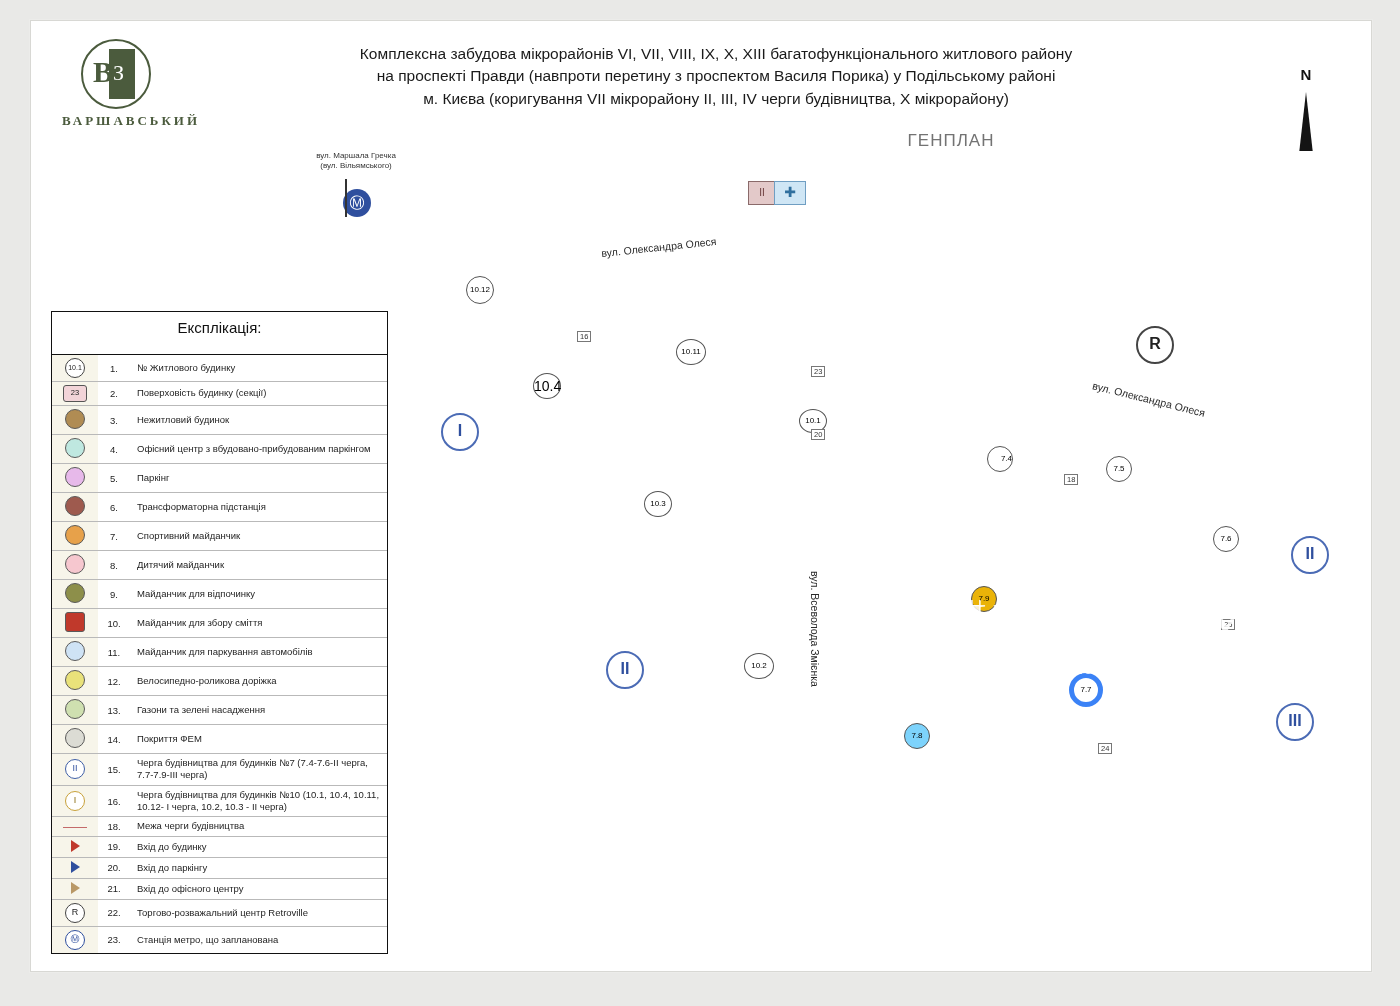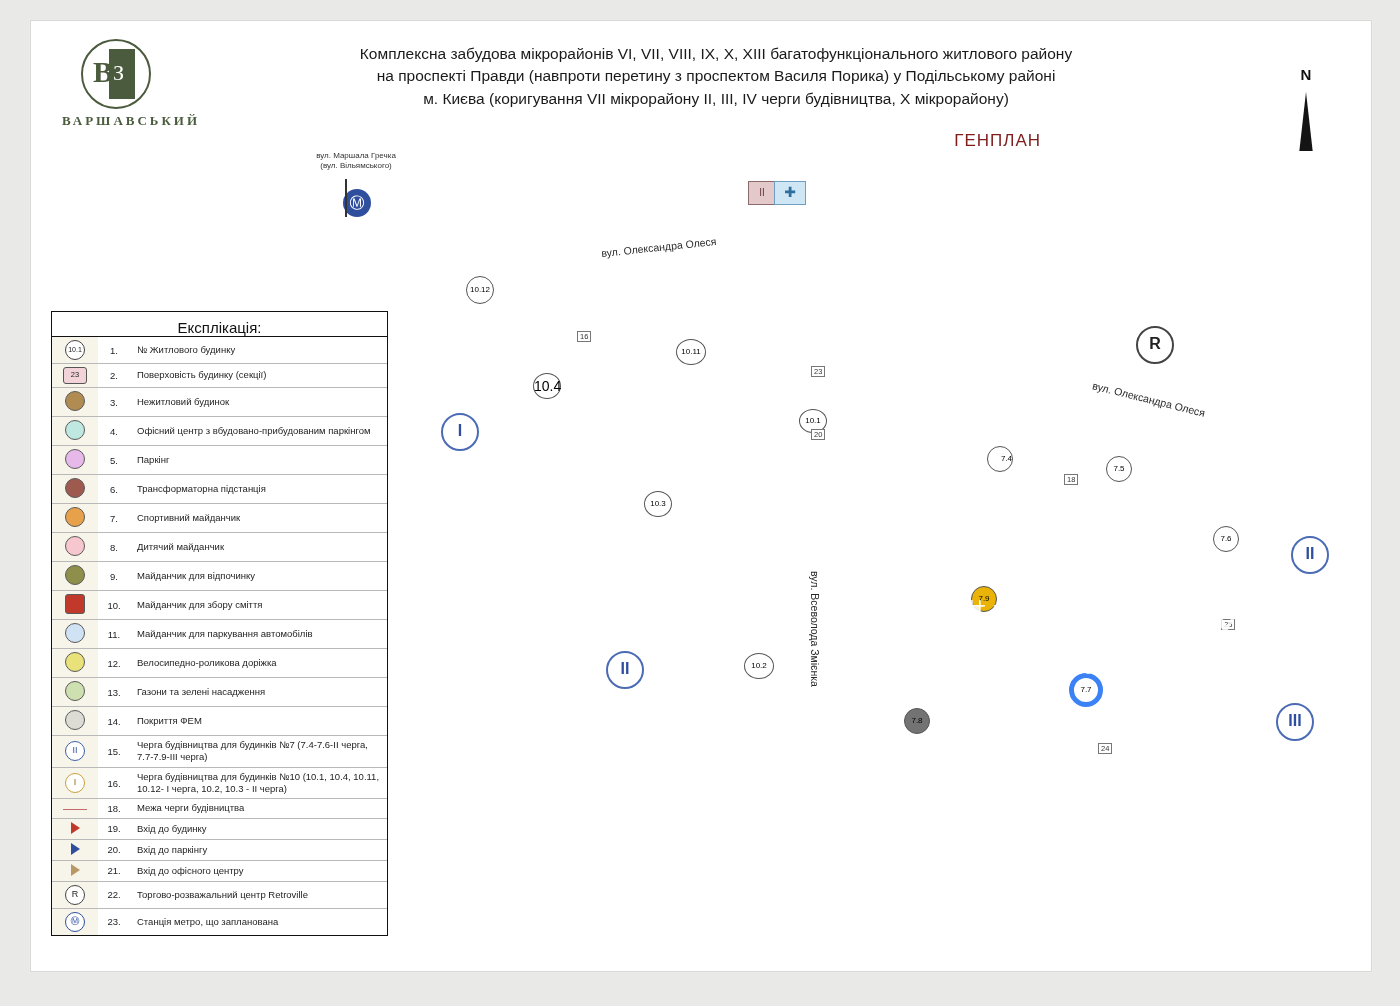--- a/index.html
+++ b/index.html
@@ -34,22 +34,22 @@
   #logo .word{
     position:absolute;left:0;top:74px;width:160px;text-align:center;
     font-size:13px;letter-spacing:3px;color:#4b5b3d;font-weight:bold;font-family:"Liberation Serif",serif;
   }
   
   #title{
     position:absolute;left:250px;top:22px;width:870px;text-align:center;
     font-size:15.5px;line-height:1.45;color:#1a1a1a;
   }
   #genplan{
-    position:absolute;left:830px;top:110px;width:180px;text-align:right;
-    font-size:17px;letter-spacing:1px;color:#7f1d1d;
+    position:absolute;left:830px;top:110px;width:180px;text-align:center;
+    font-size:17px;letter-spacing:1px;color:#737373;
   }
   
   #compass{position:absolute;left:1240px;top:45px;width:70px;height:120px;}
   #compass .n{position:absolute;left:0;top:0;width:70px;text-align:center;font-size:15px;font-weight:bold;color:#111;}
   #compass .needle{
     position:absolute;left:28px;top:26px;width:0;height:0;
     border-left:7px solid transparent;border-right:7px solid transparent;border-bottom:62px solid #141414;
   }
   #compass .tail{
     position:absolute;left:33px;top:86px;width:4px;height:26px;background:#141414;
@@ -87,21 +87,21 @@
   .street{
     position:absolute;font-size:10.5px;color:#2a2a2a;white-space:nowrap;
   }
   .small-label{position:absolute;font-size:8px;color:#333;text-align:center;line-height:1.25;}
   
   #legend{
     position:absolute;left:20px;top:290px;width:335px;
     border:1px solid #111;background:#fff;
   }
   #legend .lg-title{
-    text-align:center;font-size:15px;padding:7px 0 0;border-bottom:1px solid #111;
+    text-align:center;font-size:15px;padding:7px 0 18px;border-bottom:1px solid #111;
     background:#fff;color:#111;
   }
   #legend table{border-collapse:collapse;width:100%;}
   #legend td{
     border-top:1px solid #b9b9b9;font-size:9.5px;color:#1d1d1d;padding:3px 4px;vertical-align:middle;
   }
   #legend tr:first-child td{border-top:none;}
   #legend td.c1{width:38px;text-align:center;background:#f7f5ea;}
   #legend td.c2{width:24px;text-align:center;}
   #legend td.c3{padding-left:7px;line-height:1.3;}
@@ -332,21 +332,21 @@
     <div style="position:absolute;left:375px;top:188px;width:28px;height:24px;border-radius:50%;background:#fff;border:1px solid #555;font-size:8px;text-align:center;line-height:24px;">10.11</div>
     <div style="position:absolute;left:232px;top:222px;width:26px;height:24px;border-radius:50%;background:#fff;border:1px solid #555;font-size:14px;text-align:center;line-height:24px;">10.4</div>
     <div style="position:absolute;left:498px;top:258px;width:26px;height:22px;border-radius:50%;background:#fff;border:1px solid #555;font-size:8px;text-align:center;line-height:22px;">10.1</div>
     <div style="position:absolute;left:443px;top:502px;width:28px;height:24px;border-radius:50%;background:#fff;border:1px solid #555;font-size:8px;text-align:center;line-height:24px;">10.2</div>
     <div style="position:absolute;left:343px;top:340px;width:26px;height:24px;border-radius:50%;background:#fff;border:1px solid #555;font-size:8px;text-align:center;line-height:24px;">10.3</div>
     <div style="position:absolute;left:686px;top:295px;width:24px;height:24px;border-radius:50%;background:#fff;border:1px solid #555;font-size:8px;text-align:right;line-height:24px;">7.4</div>
     <div style="position:absolute;left:805px;top:305px;width:24px;height:24px;border-radius:50%;background:#fff;border:1px solid #555;font-size:8px;text-align:center;line-height:24px;">7.5</div>
     <div style="position:absolute;left:912px;top:375px;width:24px;height:24px;border-radius:50%;background:#fff;border:1px solid #555;font-size:8px;text-align:center;line-height:24px;">7.6</div>
     <div style="position:absolute;left:670px;top:435px;width:24px;height:24px;border-radius:50%;background:#eab308;border:1px solid #555;font-size:8px;text-align:center;line-height:24px;">7.9</div>
     <div style="position:absolute;left:768px;top:522px;width:24px;height:24px;border-radius:50%;background:#fff;border:5px solid #3b82f6;font-size:8px;text-align:center;line-height:24px;">7.7</div>
-    <div style="position:absolute;left:603px;top:557px;width:24px;height:24px;border-radius:50%;background:#737373;border:1px solid #555;font-size:8px;text-align:center;line-height:24px;">7.8</div>
+    <div style="position:absolute;left:603px;top:572px;width:24px;height:24px;border-radius:50%;background:#7dd3fc;border:1px solid #555;font-size:8px;text-align:center;line-height:24px;">7.8</div>
 
     <div style="position:absolute;left:510px;top:215px;font-size:7.5px;color:#333;border:1px solid #777;background:#fff;padding:0 2px;">23</div>
     <div style="position:absolute;left:920px;top:468px;font-size:7.5px;color:#333;border:1px solid #777;background:#fff;padding:0 2px;">25</div>
     <div style="position:absolute;left:510px;top:278px;font-size:7.5px;color:#333;border:1px solid #777;background:#fff;padding:0 2px;">20</div>
     <div style="position:absolute;left:276px;top:180px;font-size:7.5px;color:#333;border:1px solid #777;background:#fff;padding:0 2px;">16</div>
     <div style="position:absolute;left:763px;top:323px;font-size:7.5px;color:#333;border:1px solid #777;background:#fff;padding:0 2px;">18</div>
     <div style="position:absolute;left:797px;top:592px;font-size:7.5px;color:#333;border:1px solid #777;background:#fff;padding:0 2px;">24</div>
 
     <div id="wm">
       <div class="br" style="left:60px;top:0;width:110px;height:6px;border-width:0;border-top-width:5px;"></div>

